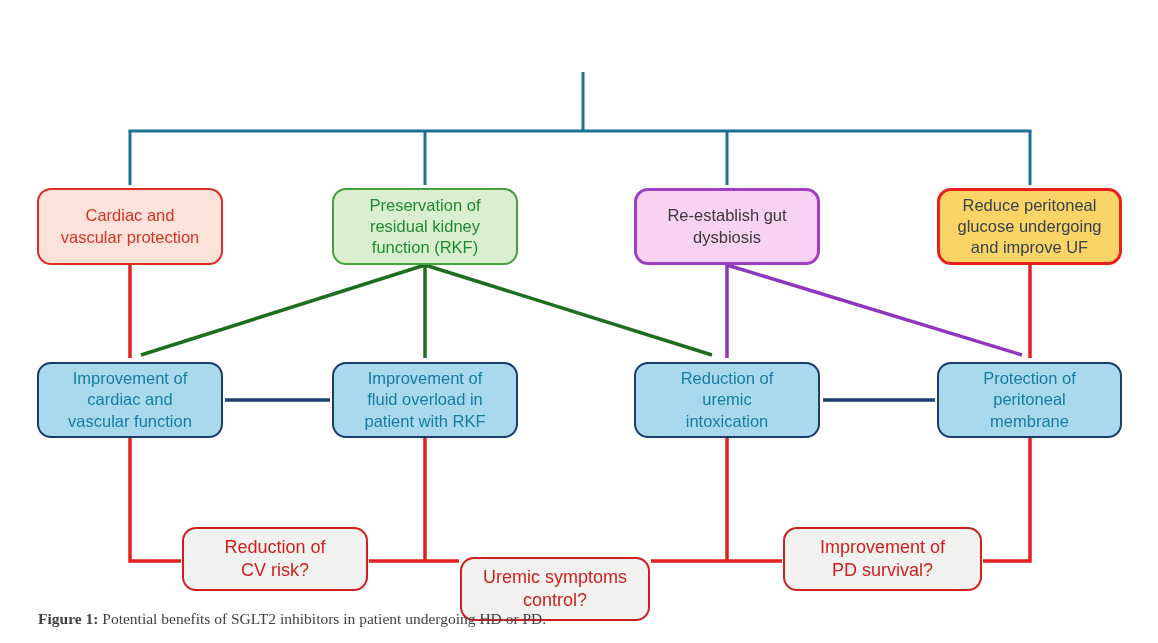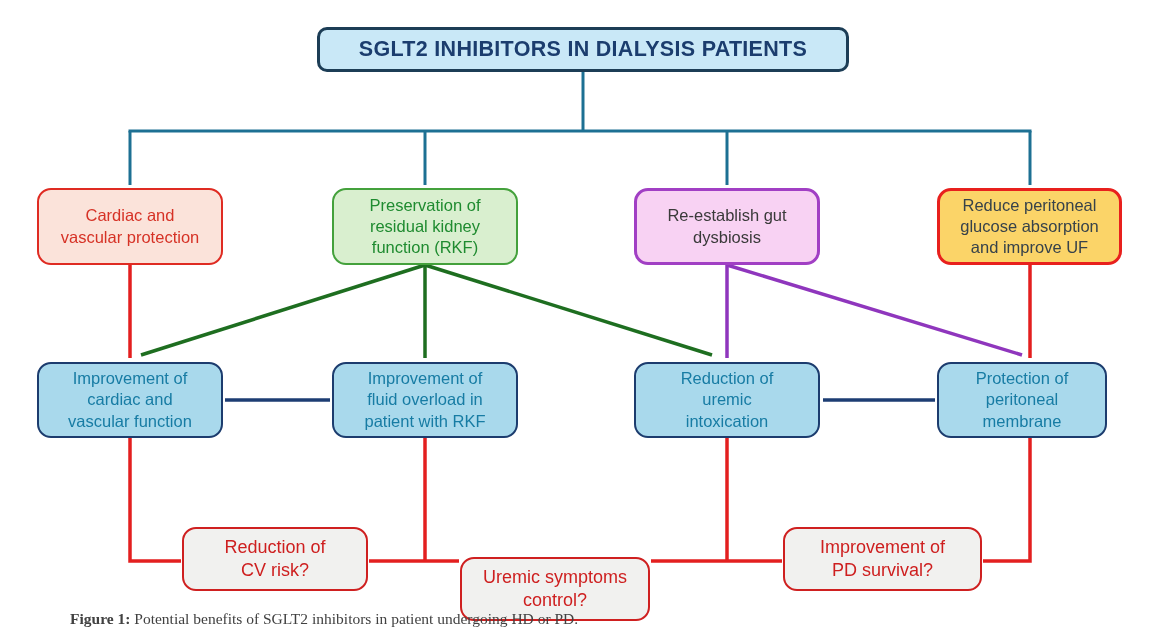--- a/index.html
+++ b/index.html
@@ -42,21 +42,21 @@
   .node-green {background:var(--green_fill);  border:2.5px solid var(--green_border);  color:var(--green_text);}
   .node-purple{background:var(--purple_fill); border:3px solid var(--purple_border);   color:var(--purple_text);}
   .node-yellow{background:var(--yellow_fill); border:3px solid var(--yellow_border);   color:var(--yellow_text);}
   .node-blue  {background:var(--blue_fill);   border:2.5px solid var(--blue_border);   color:var(--blue_text);}
   .node-gray  {background:var(--gray_fill);   border:2.5px solid var(--gray_border);   color:var(--gray_text); font-size:18px;}
 
   .caption{
     position:absolute; left:38px; top:610px; color:var(--caption_text);
     font-family:"Liberation Serif", serif; font-size:15.5px;
   }
-  .caption .cap-label{font-weight:bold;margin-left:32px;}
+  .caption .cap-label{font-weight:bold;}
 </style>
 </head>
 <body>
 
 <div id="stage">
 
   <svg id="wires" width="1158" height="643" viewBox="0 0 1158 643">
     <defs>
       <marker id="ah-teal" viewBox="0 0 12 10" refX="11" refY="5" markerWidth="13" markerHeight="11" orient="auto" markerUnits="userSpaceOnUse">
           <path class="fill-teal" d="M0 0 L12 5 L0 10 Z"></path>
@@ -107,59 +107,56 @@
       <path class="stroke-purple w35" d="M727 265 V358" marker-end="url(#ah-purple)"></path>
       <path class="stroke-purple w35" d="M727 265 L1022 355" marker-end="url(#ah-purple)"></path>
     </g>
 
     <g>
       <path class="stroke-navy w35" d="M225 400 H330" marker-end="url(#ah-navy)"></path>
       <path class="stroke-navy w35" d="M935 400 H823" marker-end="url(#ah-navy)"></path>
     </g>
   </svg>
 
-  <div class="node node-title" style="left:317px; top:27px; width:532px; height:45px;">
-    <span>SGLT2 INHIBITORS IN DIALYSIS PATIENTS</span>
-  </div>
 
   <div class="node node-pink" style="left:37px; top:188px; width:186px; height:77px;">
     <span>Cardiac and
 vascular protection</span>
   </div>
   <div class="node node-green" style="left:332px; top:188px; width:186px; height:77px;">
     <span>Preservation of
 residual kidney
 function (RKF)</span>
   </div>
   <div class="node node-purple" style="left:634px; top:188px; width:186px; height:77px;">
     <span>Re-establish gut
 dysbiosis</span>
   </div>
   <div class="node node-yellow" style="left:937px; top:188px; width:185px; height:77px;">
     <span>Reduce peritoneal
-glucose absorption
+glucose undergoing
 and improve UF</span>
   </div>
 
   <div class="node node-blue" style="left:37px; top:362px; width:186px; height:76px;">
     <span>Improvement of
 cardiac and
 vascular function</span>
   </div>
   <div class="node node-blue" style="left:332px; top:362px; width:186px; height:76px;">
     <span>Improvement of
 fluid overload in
 patient with RKF</span>
   </div>
   <div class="node node-blue" style="left:634px; top:362px; width:186px; height:76px;">
     <span>Reduction of
 uremic
 intoxication</span>
   </div>
-  <div class="node node-blue" style="left:937px; top:362px; width:170px; height:76px;">
+  <div class="node node-blue" style="left:937px; top:362px; width:185px; height:76px;">
     <span>Protection of
 peritoneal
 membrane</span>
   </div>
 
   <div class="node node-gray" style="left:182px; top:527px; width:186px; height:64px;">
     <span>Reduction of
 CV risk?</span>
   </div>
   <div class="node node-gray" style="left:460px; top:527px; width:190px; height:64px;margin-top:30px;">

